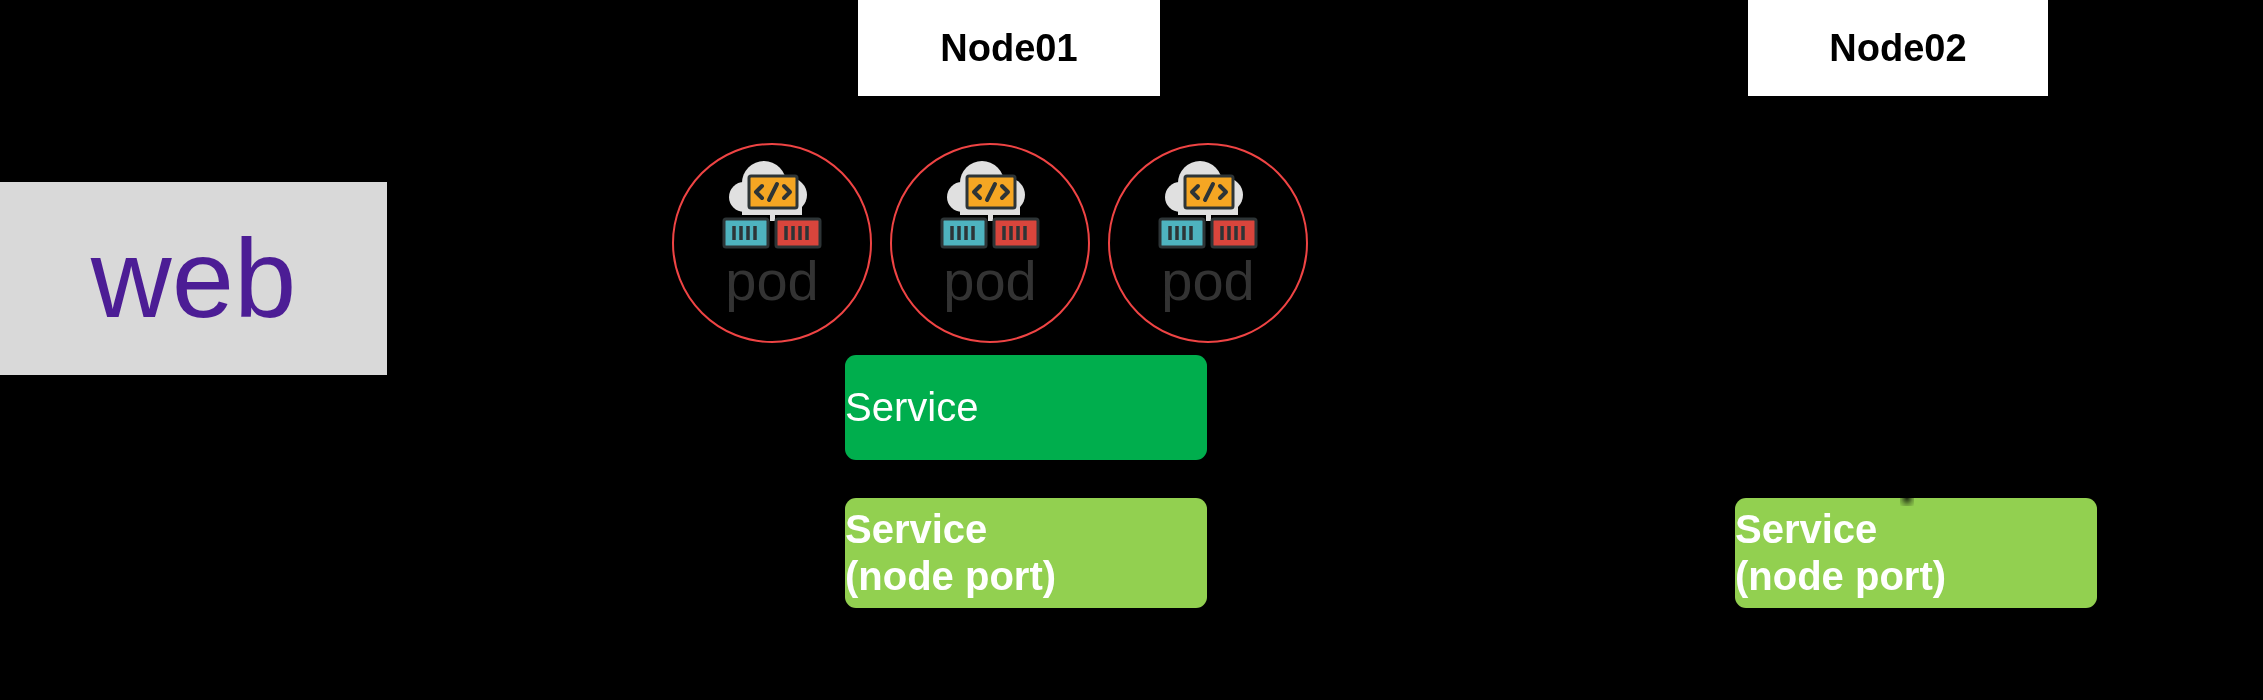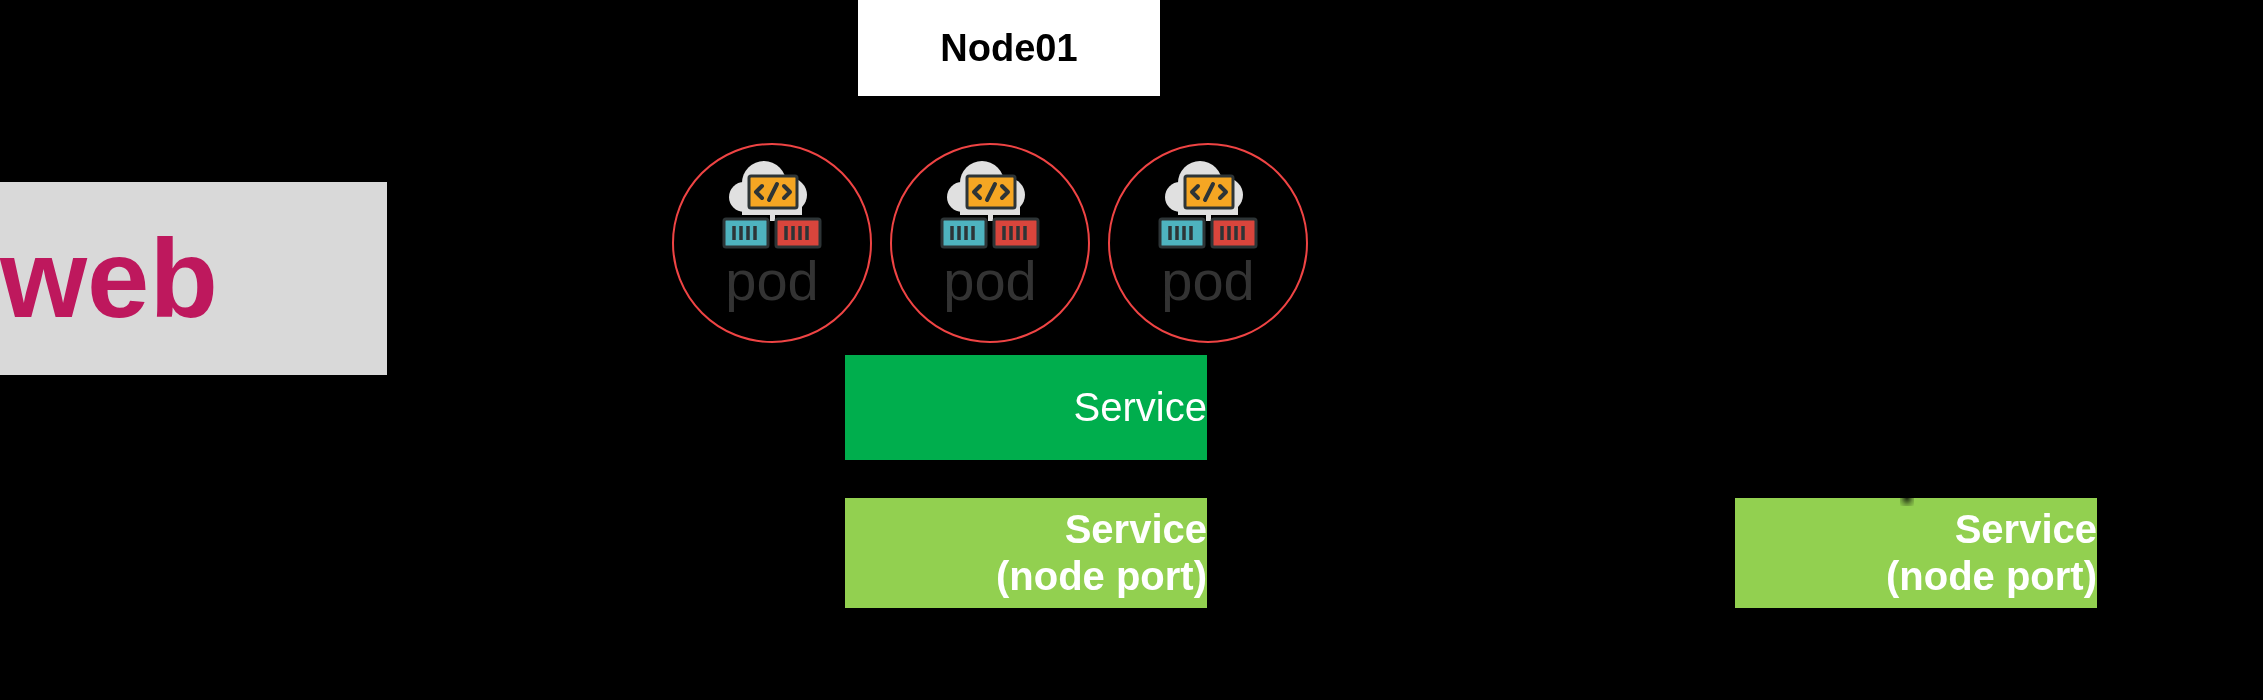--- a/index.html
+++ b/index.html
@@ -29,37 +29,39 @@
     align-items: center;
     justify-content: center;
     font-weight: bold;
     font-size: 38px;
     letter-spacing: 0px;
   }
 
   
   .web-box {
     background: #d9d9d9;
-    color: #be185d;
+    color: #4c1d95;
     display: flex;
     align-items: center;
+    justify-content: center;
     font-size: 112px;
-    font-weight: bold;
+    font-weight: normal;
     line-height: 1;
   }
 
   
   .svc {
     display: flex;
     flex-direction: column;
-    align-items: flex-end;
+    align-items: flex-start;
     justify-content: center;
     color: #ffffff;
     text-align: center;
     line-height: 1.17;
+    border-radius: 11px;
   }
   .svc-cluster {
     background: #00ae4d;
     font-size: 40px;
     font-weight: normal;
   }
   .svc-nodeport {
     background: #92d050;
     font-size: 40px;
     font-weight: bold;
@@ -108,20 +110,23 @@
 </style>
 </head>
 <body>
 
 <div id="canvas">
 
   <div class="abs node-box" style="left:858px; top:0px; width:302px; height:96px;">
     <span>Node01</span>
   </div>
 
+  <div class="abs node-box" style="left:1748px; top:0px; width:300px; height:96px;">
+    <span>Node02</span>
+  </div>
 
   <div class="abs web-box" style="left:0px; top:182px; width:387px; height:193px;">
     <span>web</span>
   </div>
 
   <div class="pod" style="left:672px; top:143px;">
     <span class="pod-icon">
       <svg viewBox="0 0 112 92" width="112" height="92" xmlns="http://www.w3.org/2000/svg">
 
         <g>

